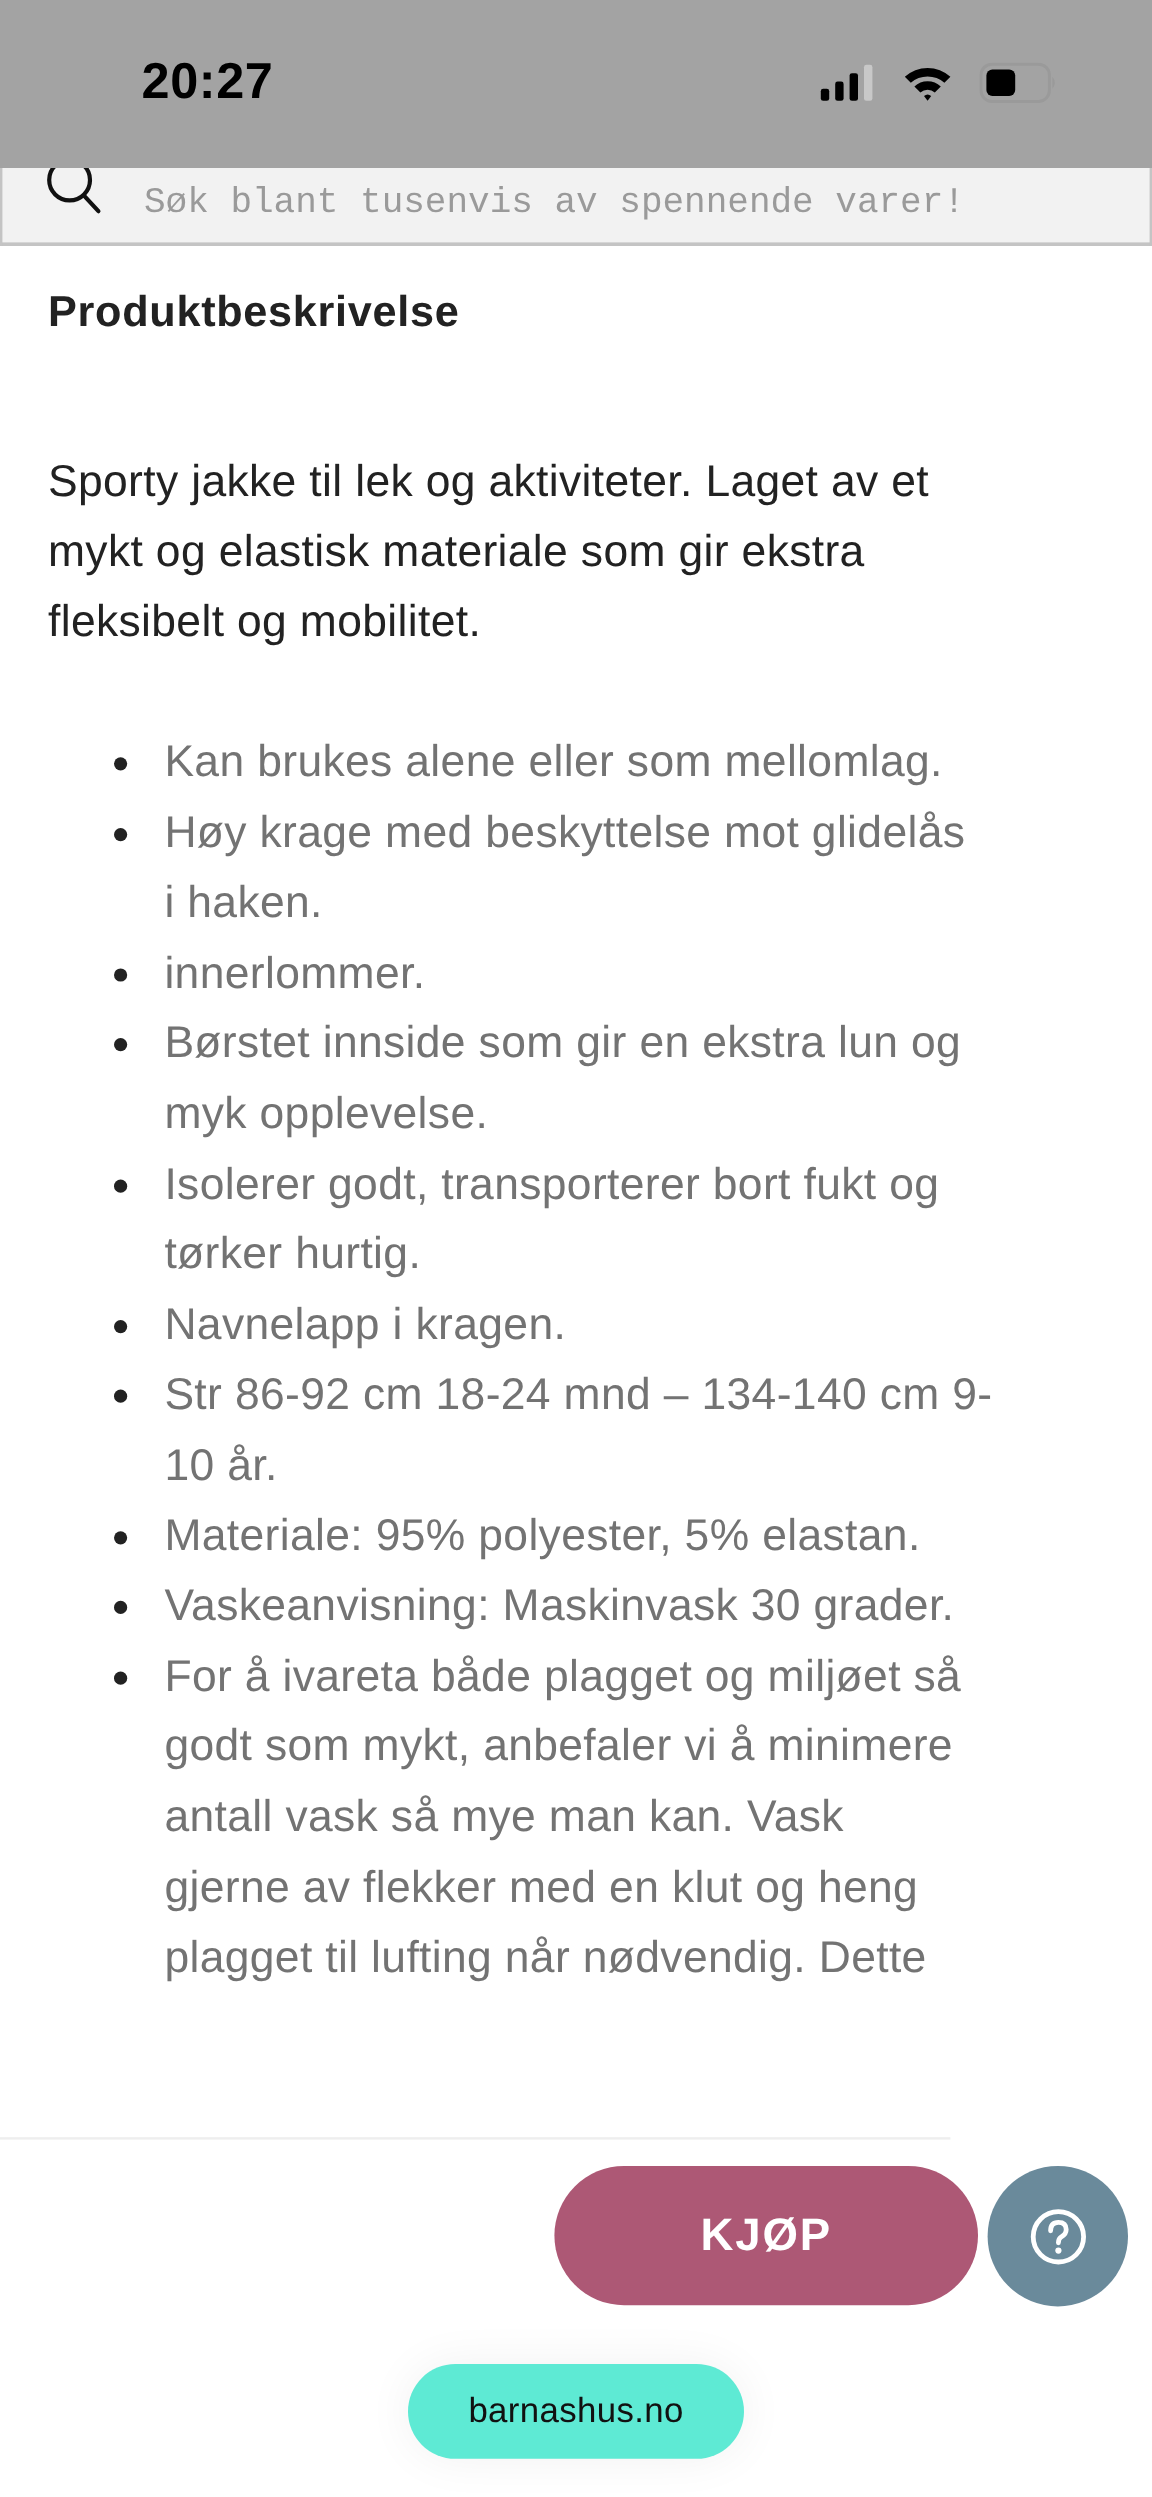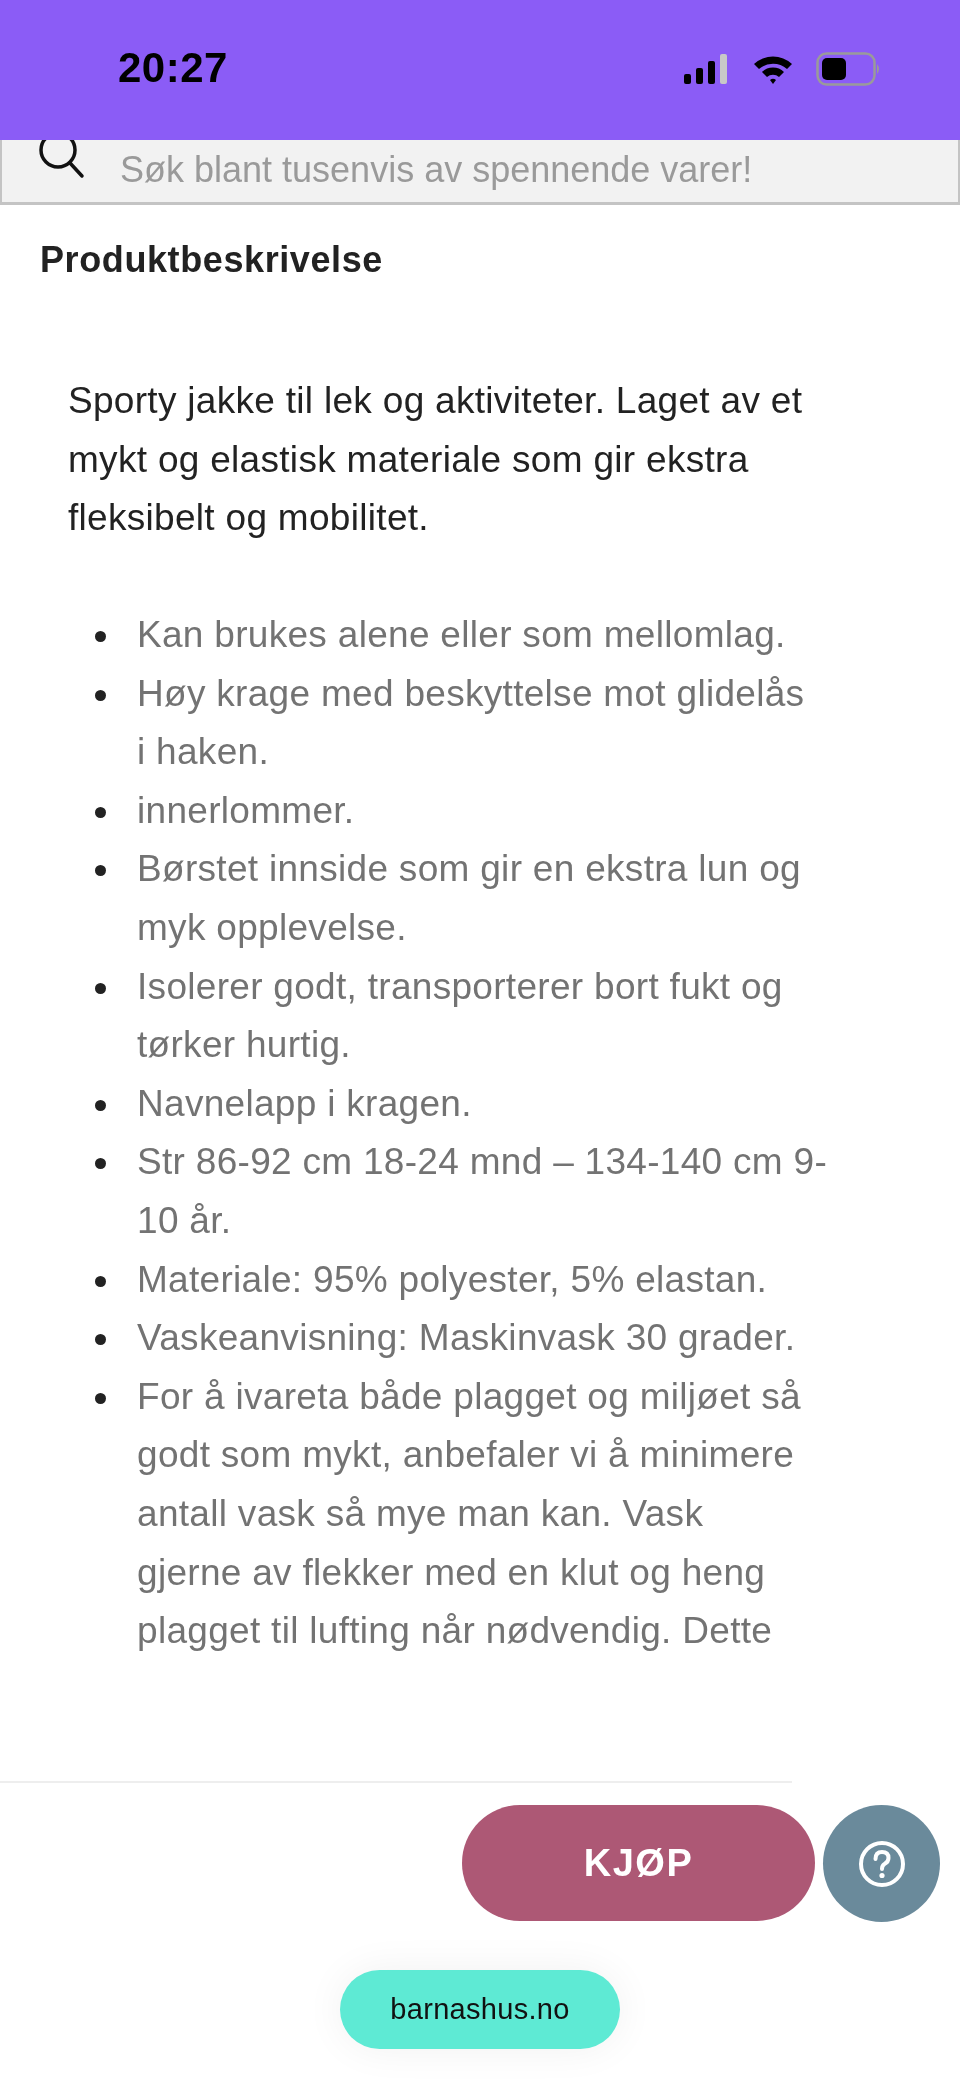--- a/index.html
+++ b/index.html
@@ -8,47 +8,47 @@
 
     
     .search-bar {
       position: absolute; left: 0; top: 90px; width: 960px; height: 115px;
       background: #f2f2f2;
       border-left: 2px solid #c4c4c4; border-right: 2px solid #c4c4c4; border-bottom: 3px solid #c4c4c4;
     }
     .search-icon { position: absolute; left: 34px; top: 40px; width: 52px; height: 52px; }
     .search-input {
       position: absolute; left: 118px; top: 110px; height: 80px; width: 800px;
-      font-family: Liberation Sans, sans-serif; font-size: 36px; color: #9a9a9a;
+      font-family: Liberation Mono, monospace; font-size: 30px; color: #9a9a9a;
       border: none; background: transparent; outline: none;
       transform: translateY(-70px); line-height: 80px;
     }
     .search-input::placeholder { color: #9a9a9a; }
 
     
     .status-bar {
-      position: absolute; left: 0; top: 0; width: 960px; height: 140px; background: #8b5cf6;
+      position: absolute; left: 0; top: 0; width: 960px; height: 140px; background: #a3a3a3;
     }
     .status-time {
       position: absolute; left: 118px; top: 44px; font-size: 42px; font-weight: bold; color: #000;
       font-family: "Liberation Sans", sans-serif; letter-spacing: 0.5px;
     }
     .status-icons { position: absolute; right: 78px; top: 52px; display: flex; align-items: center; gap: 22px; }
 
     
     .content { position: absolute; left: 0; top: 205px; width: 960px; }
     .heading {
       position: absolute; left: 40px; top: 34px;
       font-size: 36px; font-weight: bold; color: #222; letter-spacing: 0.6px;
     }
     .intro {
       position: absolute; left: 40px; top: 167px; width: 900px;
       font-size: 37px; line-height: 58.6px; color: #222; letter-spacing: 0.3px;
     }
-    .intro span { display: block; white-space: nowrap; margin-left: 28px; }
+    .intro span { display: block; white-space: nowrap; }
     .bullets { position: absolute; left: 0; top: 401px; width: 960px; list-style: none; }
     .bullet { position: relative; padding-left: 137px; font-size: 37px; line-height: 58.6px; color: #737373; letter-spacing: 0.3px; }
     .bullet .dot {
       position: absolute; left: 95px; top: 25px; width: 11px; height: 11px; border-radius: 50%; background: #222;
     }
     .bullet .line { display: block; white-space: nowrap; }
 
     
     .action-bar {
       position: absolute; left: 0; top: 1781px; width: 792px; height: 300px;

